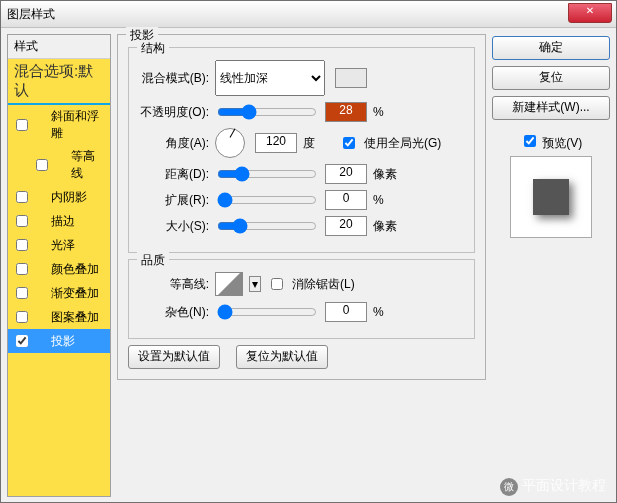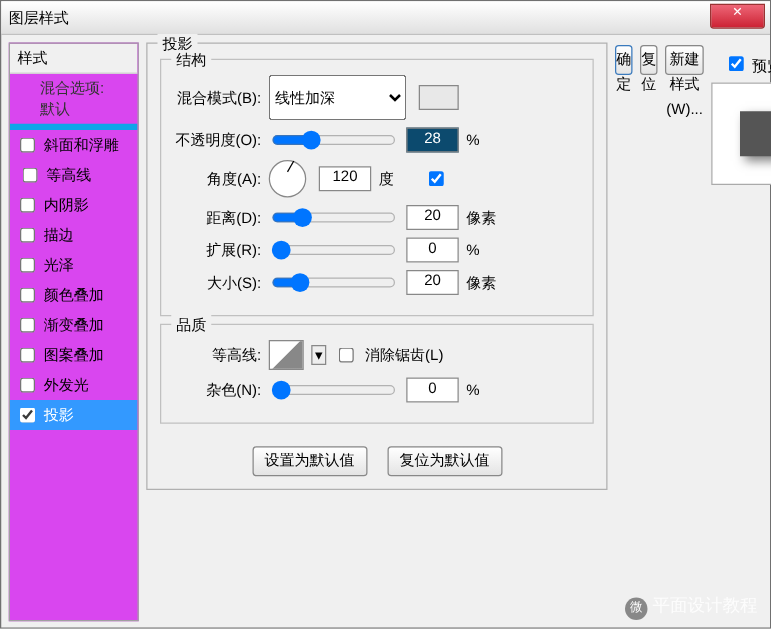--- a/index.html
+++ b/index.html
@@ -1,50 +1,50 @@
 <!DOCTYPE html>
 <html><head>
 <meta charset="utf-8">
 <style>
 body{margin:0;font-family:"Microsoft YaHei",SimSun,sans-serif;font-size:12px;background:#f0f0f0;color:#000}
 .window{width:617px;height:503px;background:#f0f0f0;border:1px solid #707070;box-sizing:border-box;position:relative}
 .titlebar{height:26px;background:linear-gradient(#fff,#e0e0e0);border-bottom:1px solid #c0c0c0;display:flex;align-items:center;padding:0 6px;position:relative}
 .titlebar-text{font-size:12px}
 .close-btn{position:absolute;right:4px;top:2px;width:42px;height:18px;background:linear-gradient(#e67,#c23);border:1px solid #933;border-radius:0 0 3px 3px;color:#fff;text-align:center;line-height:14px;font-size:10px}
 .body{display:flex;padding:6px;gap:6px;height:calc(100% - 38px)}
-.left-panel{width:102px;border:1px solid #a0a0a0;background:#d946ef;overflow:hidden}
+.left-panel{width:102px;border:1px solid #a0a0a0;background:#fde047;overflow:hidden}
 .left-header{background:#f0f0f0;padding:3px 6px;border-bottom:1px solid #d0d0d0;font-size:12px}
-.left-subheader{padding:3px 24px;border-bottom:5px solid #0ea5e9;font-size:12px;color:#333}
-.style-item{padding:3px 4px;display:flex;align-items:center;gap:4px;font-size:12px}
+.left-subheader{padding:3px 6px;border-bottom:2px solid #0ea5e9;font-size:15px;color:#333}
+.style-item{padding:3px 4px;display:flex;align-items:center;gap:20px;font-size:12px}
 .style-item.selected{background:#3399ff;color:#fff}
 .style-item.selected input{accent-color:#fff}
-.style-item.indent{padding-left:6px}
+.style-item.indent{padding-left:24px}
 .cb{width:12px;height:12px}
 .center{flex:1;display:flex;flex-direction:column;gap:6px}
 .fieldset{border:1px solid #b0b0b0;padding:6px 10px 10px 10px;position:relative;background:#f0f0f0}
 .fieldset-label{position:absolute;top:-8px;left:8px;background:#f0f0f0;padding:0 4px;font-size:12px}
 .inner-fieldset{border:1px solid #c0c0c0;padding:6px 10px 10px 10px;position:relative;margin-top:6px}
 .row{display:flex;align-items:center;gap:6px;margin:6px 0;font-size:12px}
 .lbl{width:70px;text-align:right}
 .combo{height:36px;font-size:12px;width:110px}
 .swatch{width:30px;height:18px;border:1px solid #888;background:#e8e8e8;margin-left:4px}
 .slider{width:100px}
 .num{width:40px;height:18px;text-align:center;font-size:12px;border:1px solid #888;background:#fff}
-.num.sel{background:#0c4a6e;color:#fff}
+.num.sel{background:#c2410c;color:#fff}
 .unit{width:30px}
 .angle-dial{width:28px;height:28px;border:1px solid #888;border-radius:50%;background:#fff;position:relative;margin-right:4px}
 .angle-dial::after{content:"";position:absolute;width:10px;height:1px;background:#000;top:8px;left:14px;transform-origin:left;transform:rotate(-60deg)}
 .contour{width:26px;height:22px;border:1px solid #888;background:linear-gradient(135deg,#fff 49%,#888 51%)}
-.right-panel{width:118px;display:flex;flex-direction:row;gap:6px;padding-top:2px}
+.right-panel{width:118px;display:flex;flex-direction:column;gap:6px;padding-top:2px}
 .btn{height:22px;border:1px solid #888;background:linear-gradient(#fff,#e4e4e4);border-radius:3px;font-size:12px;text-align:center;line-height:20px;cursor:pointer}
 .btn.ok{border:1px solid #3a7abd}
 .preview-box{margin-top:6px;text-align:center}
 .preview-canvas{width:80px;height:80px;border:1px solid #aaa;background:#fff;margin:4px auto;position:relative}
 .preview-square{width:36px;height:36px;background:#555;position:absolute;top:22px;left:22px;box-shadow:4px 4px 8px rgba(0,0,0,.5)}
-.bottom-btns{display:flex;gap:16px;justify-content:center;margin-top:18px}
+.bottom-btns{display:flex;gap:16px;justify-content:flex-start;margin-top:6px}
 .bottom-btns .btn{width:90px}
 .wm{position:absolute;bottom:6px;right:10px;color:#fff;font-size:14px;opacity:.85}
 .wm-circ{display:inline-block;width:18px;height:18px;border-radius:50%;background:#777;color:#fff;text-align:center;line-height:18px;font-size:10px;margin-right:4px}
 </style>
 </head>
 <body>
 
 <div class="window">
   <div class="titlebar">
     <span class="titlebar-text">图层样式</span>
@@ -81,24 +81,20 @@
             <span>颜色叠加</span>
           </div>
           <div class="style-item">
             <input type="checkbox" class="cb" style="">
             <span>渐变叠加</span>
           </div>
           <div class="style-item">
             <input type="checkbox" class="cb" style="">
             <span>图案叠加</span>
           </div>
-          <div class="style-item">
-            <input type="checkbox" class="cb" style="">
-            <span>外发光</span>
-          </div>
           <div class="style-item selected">
             <input type="checkbox" class="cb" checked="" style="">
             <span>投影</span>
           </div>
         </div>
     </div>
 
     <div class="center">
       <div class="fieldset">
         <div class="fieldset-label">投影</div>
@@ -118,20 +114,21 @@
             <span class="num sel">28</span>
             <span class="unit">%</span>
           </div>
 
           <div class="row">
             <span class="lbl">角度(A):</span>
             <div class="angle-dial"></div>
             <span class="num">120</span>
             <span class="unit">度</span>
             <input type="checkbox" class="cb" checked="" style="">
+            <span>使用全局光(G)</span>
           </div>
 
           <div class="row">
             <span class="lbl">距离(D):</span>
             <input type="range" class="slider" min="0" max="100" value="20" style="">
             <span class="num">20</span>
             <span class="unit">像素</span>
           </div>
 
           <div class="row">

